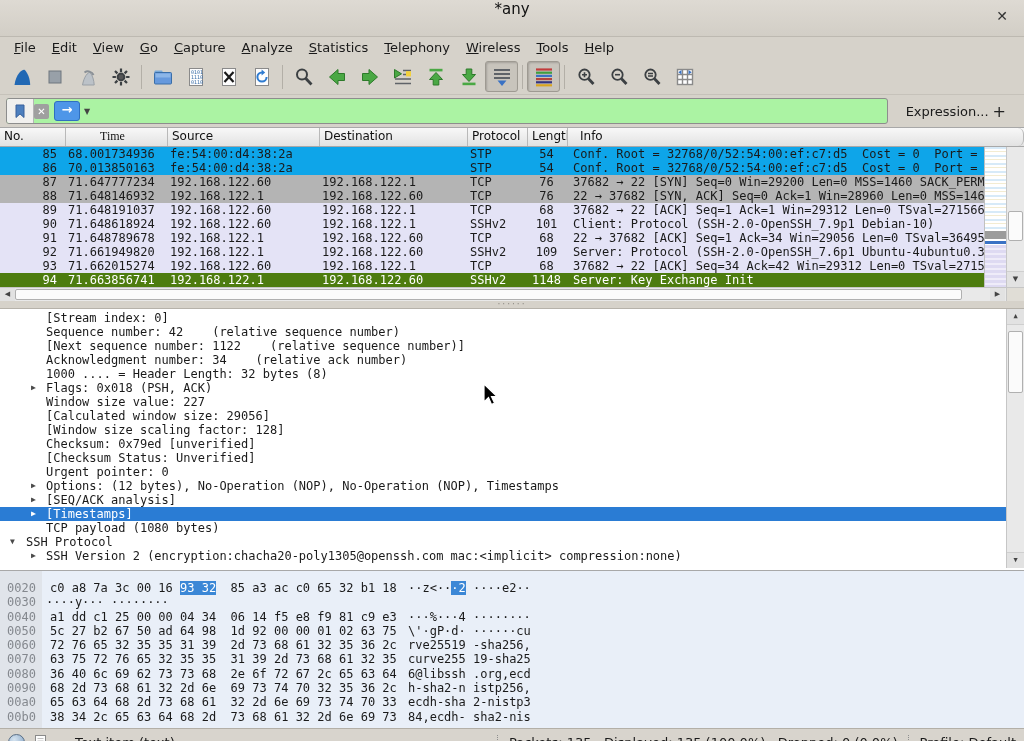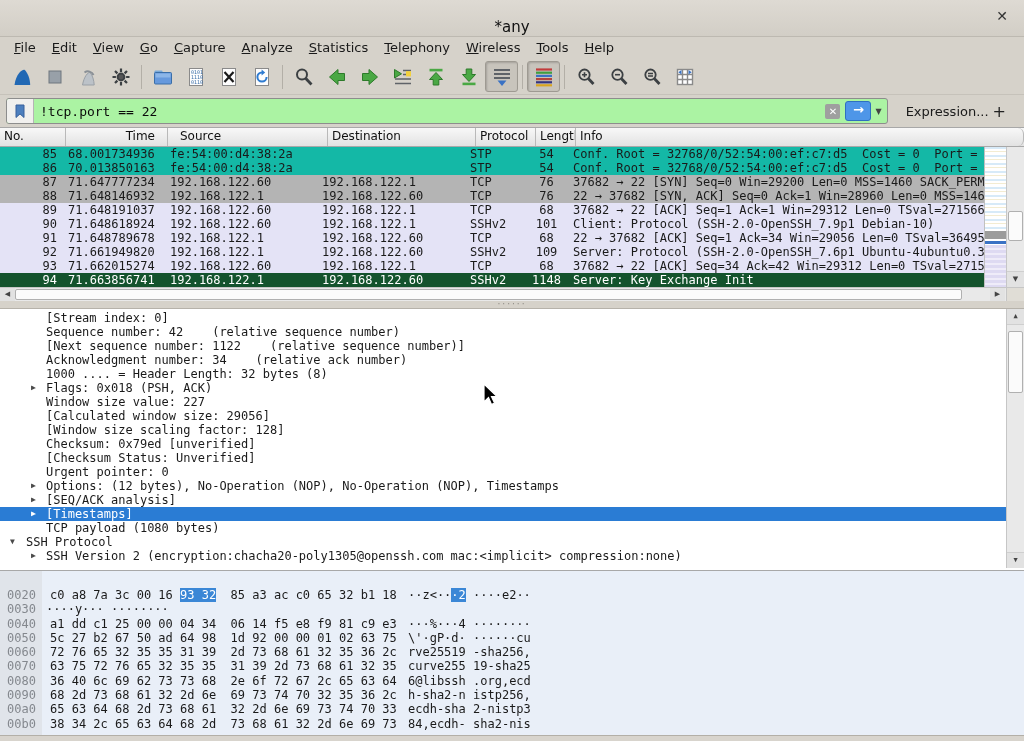--- a/index.html
+++ b/index.html
@@ -1,20 +1,20 @@
 <!DOCTYPE html>
 <html><head>
 <meta charset="utf-8">
 <style>
   html,body{margin:0;padding:0}
   body{width:1024px;height:741px;overflow:hidden;position:relative;
        background:#d6d2ca;font-family:"DejaVu Sans","Liberation Sans",sans-serif;
        -webkit-font-smoothing:none;color:#1a1a1a}
   .titlebar{height:36px;background:linear-gradient(#dedad3,#d2cec6);border-bottom:1px solid #bdb9b1;
-            display:flex;align-items:flex-end;justify-content:center;position:relative;font-size:15px;color:#111}
+            display:flex;align-items:flex-start;justify-content:center;position:relative;font-size:15px;color:#111}
   .close-x{position:absolute;right:12px;top:8px;font-size:14px;color:#333;width:20px;text-align:center;cursor:default}
   .menubar{height:22px;display:flex;align-items:center;padding-left:6px;font-size:13px;background:#d6d2ca}
   .menu-item{padding:1px 8px 2px 8px}
   .menu-item u{text-decoration:underline}
   .toolbar{height:35px;display:flex;align-items:center;padding-left:5px;background:#d6d2ca;border-bottom:1px solid #c6c2ba}
   .tbtn{width:31px;height:29px;display:flex;align-items:center;justify-content:center;border:1px solid transparent;border-radius:3px}
   .tbtn.pressed{background:#c8c4bc;border:1px solid #9e9a92;box-shadow:inset 1px 1px 2px rgba(0,0,0,.18)}
   .tsep{width:1px;height:24px;background:#b3afa7;margin:0 4px}
   .filterbar{height:32px;display:flex;align-items:center;padding:0 6px;background:#d6d2ca}
   .filter-box{width:888px;height:24px;display:flex;align-items:center;border:1px solid #8d8d8d;border-radius:3px;background:#abf3a3;overflow:hidden}
@@ -33,24 +33,24 @@
   .rows-wrap{position:relative;height:140px;background:#fff;overflow:hidden}
   .prow{display:flex;height:14px;line-height:14px;font-family:"DejaVu Sans Mono","Liberation Mono",monospace;font-size:12px;white-space:pre}
   .pcell{overflow:hidden;white-space:pre;box-sizing:border-box}
   .c-no{width:66px;text-align:right;padding-right:9px}
   .c-time{width:102px;padding-left:2px}
   .c-src{width:152px;padding-left:2px}
   .c-dst{width:148px;padding-left:2px}
   .c-proto{width:60px;padding-left:2px}
   .c-len{width:40px;text-align:center;padding-right:3px}
   .c-info{flex:1;padding-left:5px}
-  .r-white{background:#14b8a6}
+  .r-white{background:#0ea5e9}
   .r-gray{background:#b4b4b4}
   .r-lav{background:#e4e3f6}
-  .r-sel{background:#14532d;color:#fff}
+  .r-sel{background:#4d7c0f;color:#fff}
   .minimap{position:absolute;top:0;right:17px;width:22px;height:140px;border-left:1px solid #c0c0c0;
     background-color:#fff;
     background-image:
       linear-gradient(#9c9c9c,#9c9c9c),
       linear-gradient(#3a72c4,#3a72c4),
       repeating-linear-gradient(180deg,#d7eaf8 0 2px,#ffffff 2px 4px,#f3ecd2 4px 5px,#ffffff 5px 8px),
       repeating-linear-gradient(180deg,#dedaf2 0 3px,#efecf9 3px 5px);
     background-repeat:no-repeat;
     background-size:100% 8px,100% 3px,100% 84px,100% 42px;
     background-position:0 84px,0 94px,0 0,0 98px}
@@ -69,21 +69,21 @@
   .details{position:relative;height:259px;background:#fff;overflow:hidden;padding-top:2px;
            font-family:"DejaVu Sans Mono","Liberation Mono",monospace;font-size:12px}
   .dline{height:14px;line-height:14px;white-space:pre;padding-left:46px;position:relative;overflow:hidden}
   .dline.lvl0{padding-left:26px}
   .dline .tri{position:absolute;left:31px;top:0;font-size:8px;color:#4a4a4a}
   .dline.lvl0 .tri{left:10px}
   .dline.sel{background:#2a7cd4;color:#fff}
   .dline.sel .tri{color:#fff}
   .vs-det{top:0;right:0;height:259px}
   
-  .hexpane{height:147px;border-top:1px solid #a8a8a8;padding-top:17px;overflow:hidden;position:relative;
+  .hexpane{height:147px;border-top:1px solid #a8a8a8;padding-top:10px;overflow:hidden;position:relative;
            font-family:"DejaVu Sans Mono","Liberation Mono",monospace;font-size:12px;
            background:linear-gradient(90deg,#e0e4ea 0 42px,#e9eff8 42px)}
   .hrow{height:14.3px;line-height:14px;display:flex;white-space:pre}
   .hoff{width:42px;color:#84888e;padding-left:7px;box-sizing:border-box}
   .hhex{padding-left:8px;width:362px;box-sizing:border-box}
   .hascii{padding-left:4px}
   .hsel{background:#3b87d6;color:#ffffff}
   
   .statusbar{height:26px;border-top:1px solid #b3afa7;background:#d8d4cd;display:flex;align-items:center;padding:0 8px;font-size:13px;color:#1a1a1a}
   .expert-dot{width:15px;height:15px;border-radius:50%;background:radial-gradient(circle at 35% 30%,#d6e4f0,#7c9cc0);border:1px solid #5a6f86;margin-right:8px}
@@ -264,37 +264,36 @@
     </div>
   </div>
 
 <div class="filterbar">
   <div class="filter-box">
     <div class="bookmark-btn">
       <svg width="16" height="16" viewBox="0 0 16 16">
           <path d="M4 2 h8 v12.5 l-4 -3.6 -4 3.6 Z" fill="#4d7fbe" stroke="#38619b"></path>
         </svg>
     </div>
-    <input class="filter-input" readonly="" value="!tcp.port == 22" style="">
     <div class="clear-btn">✕</div>
     <div class="apply-btn">→</div>
     <div class="filter-caret">▼</div>
   </div>
   <span class="expr-label">Expression...</span>
   <span class="plus-btn">+</span>
 </div>
 
 <div class="plist-header" id="plheader">
     <div class="hcell c-no" style="text-align: left; padding-left: 4px; padding-right: 8px;">No.</div>
-    <div class="hcell c-time" style="text-align: right; padding-left: 4px; padding-right: 12px;">Time</div>
-    <div class="hcell c-src" style="text-align: left; padding-left: 4px; padding-right: 0px; margin-left: 8px;">Source</div>
+    <div class="hcell c-time" style="text-align: center; padding-left: 4px; padding-right: 12px; font-family: Liberation Serif, serif;">Time</div>
+    <div class="hcell c-src" style="text-align: left; padding-left: 4px; padding-right: 0px;">Source</div>
     <div class="hcell c-dst" style="text-align: left; padding-left: 4px; padding-right: 0px;">Destination</div>
     <div class="hcell c-proto" style="text-align: left; padding-left: 4px; padding-right: 0px;">Protocol</div>
     <div class="hcell c-len" style="text-align: left; padding-left: 4px; padding-right: 0px;">Length</div>
-    <div class="hcell c-info" style="text-align: left; padding-left: 4px; padding-right: 0px; border-radius: 6px;">Info</div>
+    <div class="hcell c-info" style="text-align: left; padding-left: 12px; padding-right: 0px; border-radius: 6px;">Info</div>
   </div>
 
 <div class="rows-wrap" id="plrows">
   <div class="prow r-white"><div class="pcell c-no">85</div><div class="pcell c-time">68.001734936</div><div class="pcell c-src">fe:54:00:d4:38:2a</div><div class="pcell c-dst"></div><div class="pcell c-proto">STP</div><div class="pcell c-len">54</div><div class="pcell c-info">Conf. Root = 32768/0/52:54:00:ef:c7:d5  Cost = 0  Port = </div></div>
     <div class="prow r-white"><div class="pcell c-no">86</div><div class="pcell c-time">70.013850163</div><div class="pcell c-src">fe:54:00:d4:38:2a</div><div class="pcell c-dst"></div><div class="pcell c-proto">STP</div><div class="pcell c-len">54</div><div class="pcell c-info">Conf. Root = 32768/0/52:54:00:ef:c7:d5  Cost = 0  Port = </div></div>
     <div class="prow r-gray"><div class="pcell c-no">87</div><div class="pcell c-time">71.647777234</div><div class="pcell c-src">192.168.122.60</div><div class="pcell c-dst">192.168.122.1</div><div class="pcell c-proto">TCP</div><div class="pcell c-len">76</div><div class="pcell c-info">37682 → 22 [SYN] Seq=0 Win=29200 Len=0 MSS=1460 SACK_PERM</div></div>
     <div class="prow r-gray"><div class="pcell c-no">88</div><div class="pcell c-time">71.648146932</div><div class="pcell c-src">192.168.122.1</div><div class="pcell c-dst">192.168.122.60</div><div class="pcell c-proto">TCP</div><div class="pcell c-len">76</div><div class="pcell c-info">22 → 37682 [SYN, ACK] Seq=0 Ack=1 Win=28960 Len=0 MSS=146</div></div>
     <div class="prow r-lav"><div class="pcell c-no">89</div><div class="pcell c-time">71.648191037</div><div class="pcell c-src">192.168.122.60</div><div class="pcell c-dst">192.168.122.1</div><div class="pcell c-proto">TCP</div><div class="pcell c-len">68</div><div class="pcell c-info">37682 → 22 [ACK] Seq=1 Ack=1 Win=29312 Len=0 TSval=271566</div></div>
     <div class="prow r-lav"><div class="pcell c-no">90</div><div class="pcell c-time">71.648618924</div><div class="pcell c-src">192.168.122.60</div><div class="pcell c-dst">192.168.122.1</div><div class="pcell c-proto">SSHv2</div><div class="pcell c-len">101</div><div class="pcell c-info">Client: Protocol (SSH-2.0-OpenSSH_7.9p1 Debian-10)</div></div>
     <div class="prow r-lav"><div class="pcell c-no">91</div><div class="pcell c-time">71.648789678</div><div class="pcell c-src">192.168.122.1</div><div class="pcell c-dst">192.168.122.60</div><div class="pcell c-proto">TCP</div><div class="pcell c-len">68</div><div class="pcell c-info">22 → 37682 [ACK] Seq=1 Ack=34 Win=29056 Len=0 TSval=36495</div></div>

